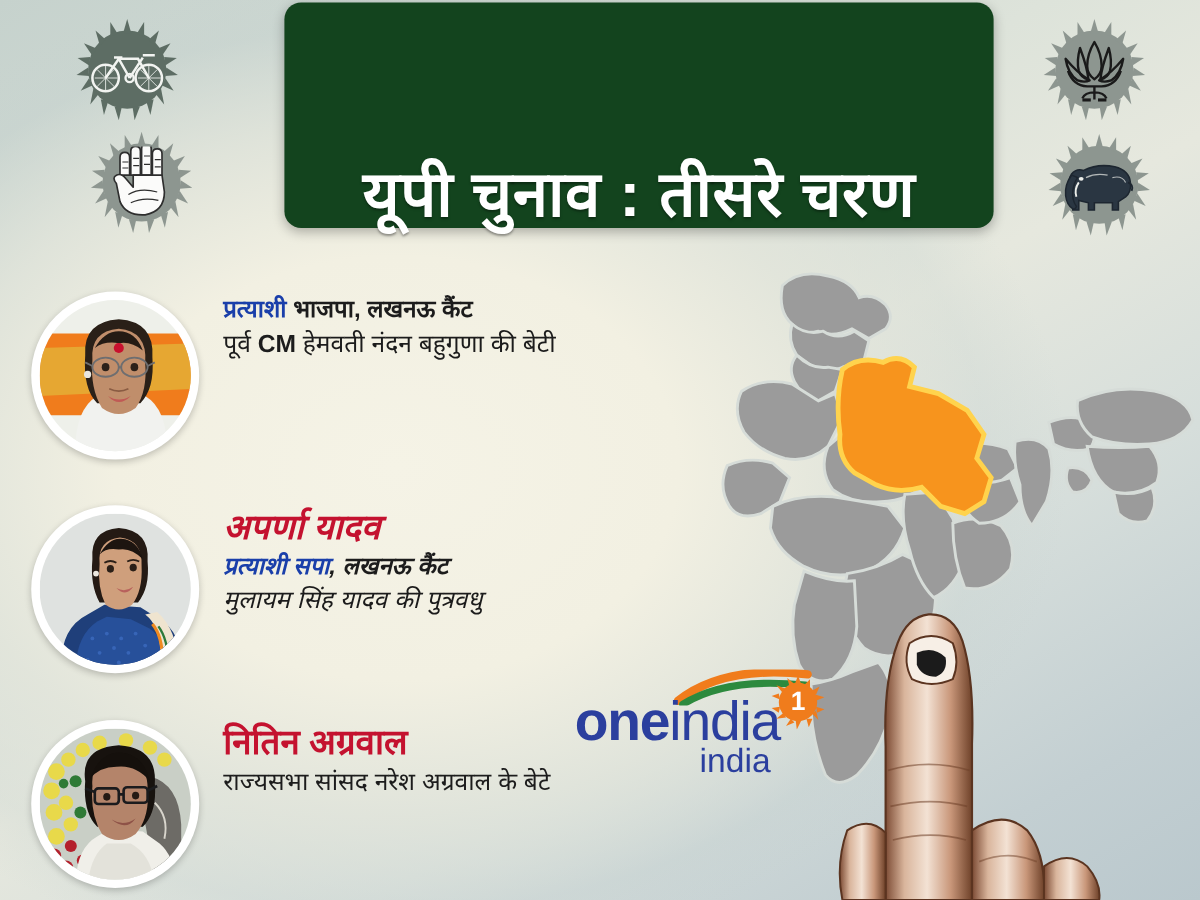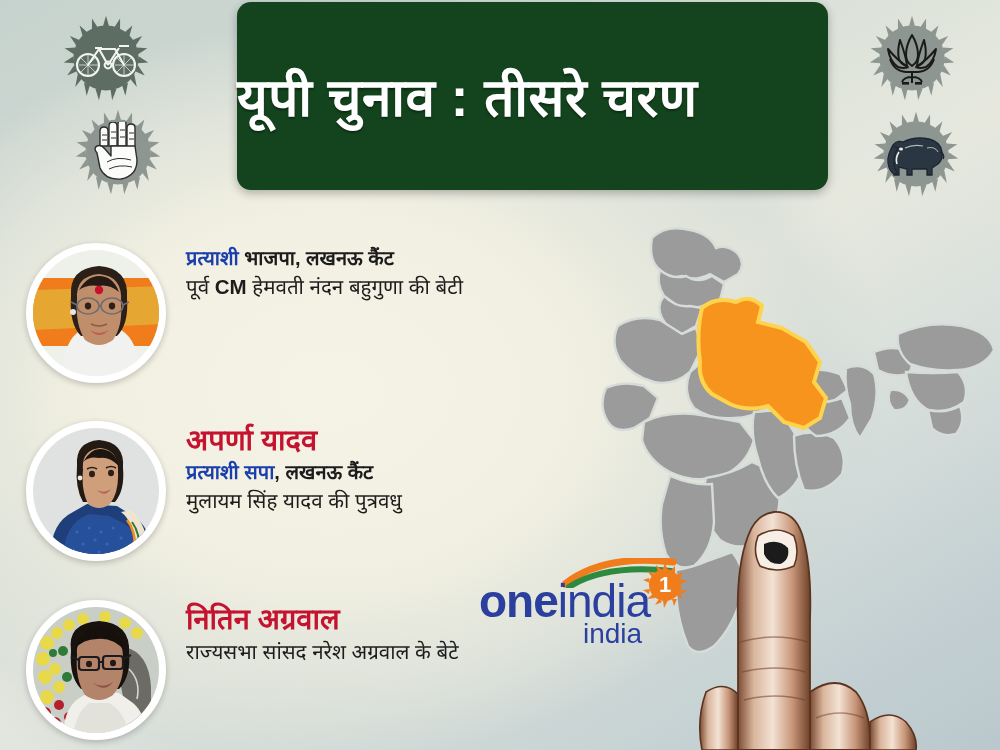--- a/index.html
+++ b/index.html
@@ -12,21 +12,21 @@
     position:relative;width:1000px;height:750px;overflow:hidden;
     background:
       radial-gradient(ellipse 560px 420px at 33% 52%, #f5f3e6 0%, #f2f0e2 42%, rgba(226,229,219,0.85) 68%, rgba(198,210,207,0.25) 88%, rgba(198,210,207,0) 100%),
       linear-gradient(150deg,#c6d2cd 0%,#cfd9d3 18%,#dde3da 38%,#e6e8de 52%,#d6dedb 70%,#c3cfd2 88%,#bac8cd 100%);
   }
   
   .title-plate{
     position:absolute;left:237px;top:2px;width:591px;height:188px;
     background:#13441e;border-radius:14px;
     box-shadow:0 3px 10px rgba(0,0,0,.28);
-    display:flex;flex-direction:column;align-items:flex-start;justify-content:center;
+    display:flex;flex-direction:row;align-items:flex-end;justify-content:center;
     padding-top:4px;box-sizing:border-box;
   }
   .title-l1{
     color:#ffffff;font-size:53px;line-height:1.04;font-weight:700;
     letter-spacing:.5px;white-space:nowrap;
     font-family:"Liberation Sans", sans-serif;
     text-shadow:0 2px 2px rgba(0,0,0,.35);
   }
   .title-l2{
     color:#f6a01a;font-size:57px;line-height:1.06;font-weight:700;
@@ -42,21 +42,21 @@
   .badge .glyph{
     position:absolute;inset:0;display:flex;align-items:center;justify-content:center;
   }
   .b-bike{left:62px;top:14px;}
   .b-hand{left:74px;top:108px;}
   .b-lotus{left:868px;top:14px;}
   .b-ele{left:872px;top:110px;}
   
   .cand{position:absolute;left:26px;width:560px;height:152px;}
   .cand.c1{top:243px;}
-  .cand.c2{top:421px;}
+  .cand.c2{top:421px;font-style:italic;}
   .cand.c3{top:600px;}
   .photo{
     position:absolute;left:0;top:0;width:140px;height:140px;border-radius:50%;
     background:#fff;box-shadow:0 2px 6px rgba(0,0,0,.22);
     overflow:hidden;border:4px solid #ffffff;box-sizing:border-box;
   }
   .photo .inner{position:absolute;inset:3px;border-radius:50%;overflow:hidden;}
   .ctext{position:absolute;left:160px;top:2px;width:400px;}
   .cname{
     color:#c4122f;font-size:29px;font-weight:700;line-height:1.18;

